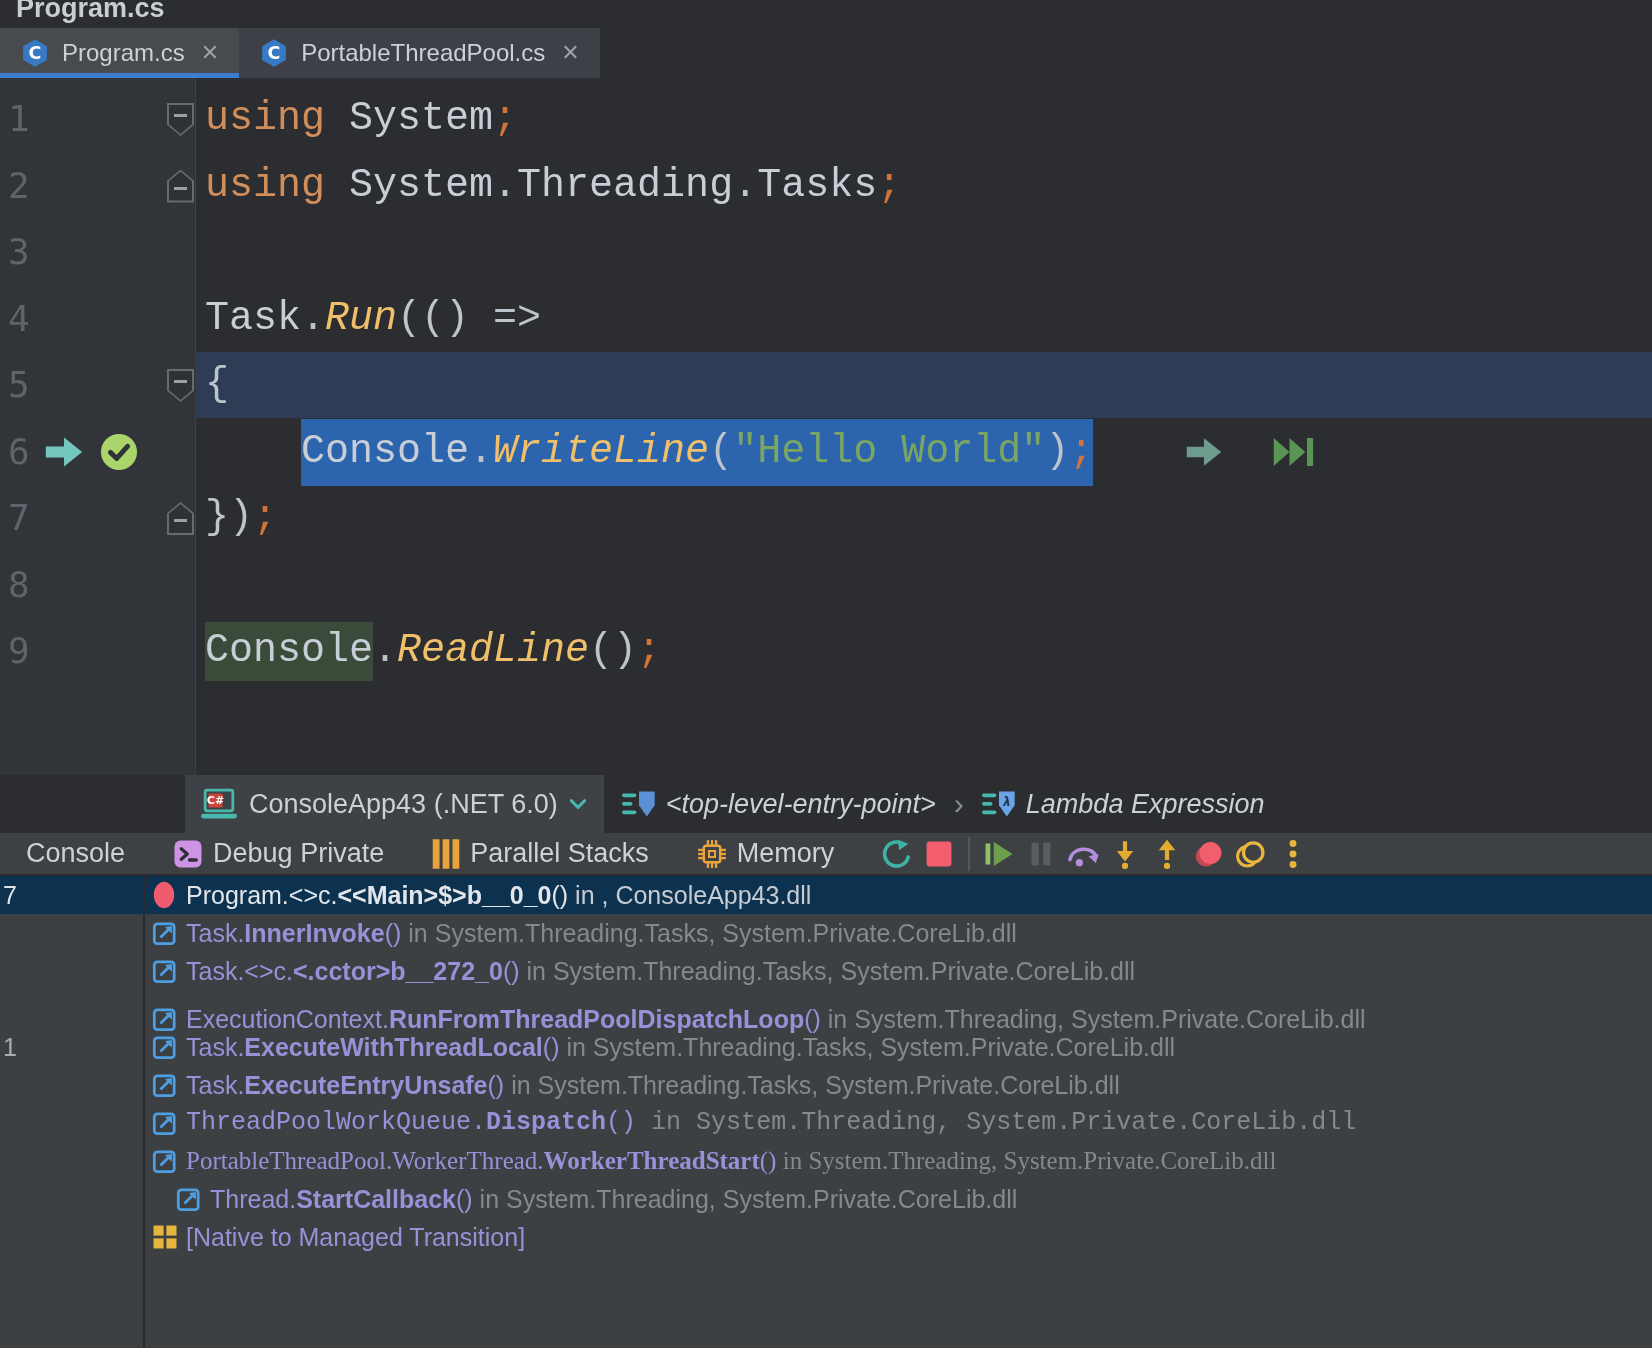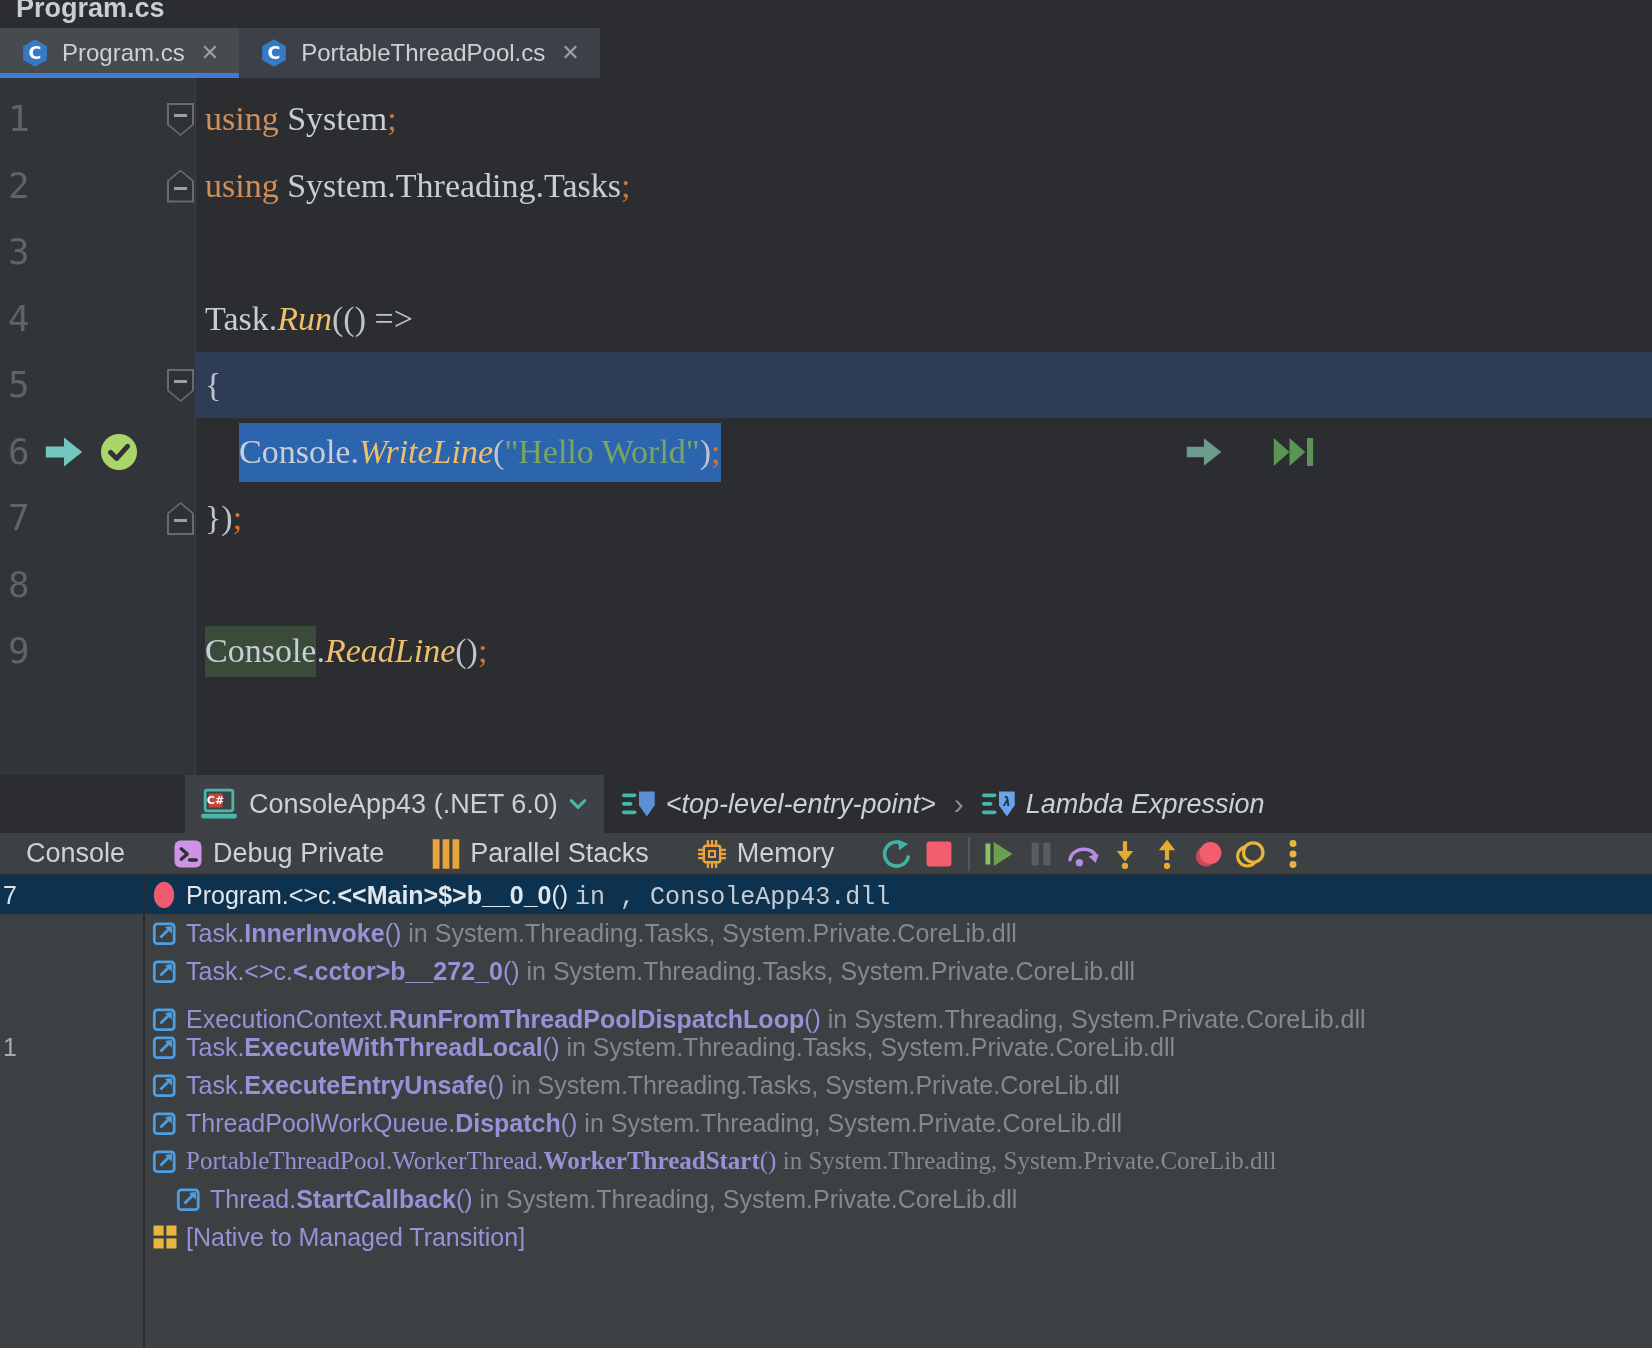--- a/index.html
+++ b/index.html
@@ -17,21 +17,21 @@
   .tab.active{background:#474b4f;}
   .tab.active::after{content:"";position:absolute;left:0;right:0;bottom:0;height:5px;background:#3c7dd2;}
   .tab .tlabel{font-size:24px;color:#ccd1d6;margin-left:12px;}
   .tab .tclose{font-size:22px;color:#9aa0a6;margin-left:16px;}
   
   .editor{position:absolute;left:0;top:78px;width:1652px;height:697px;background:#2b2d30;overflow:hidden;}
   .gutter-bg{position:absolute;left:0;top:0;width:195px;height:100%;background:#313438;border-right:1px solid #3e4245;}
   .eline{position:absolute;left:0;width:1652px;height:66px;}
   .exec-band{position:absolute;left:195px;right:0;top:0;height:66px;background:#2e3c55;}
   .lnum{position:absolute;left:8px;top:0;width:40px;line-height:66px;font-family:"DejaVu Sans Mono",monospace;font-size:36px;color:#5f646a;}
-  .code{position:absolute;left:205px;top:0;line-height:66px;font-family:Liberation Serif, serif;font-size:34px;white-space:pre;color:#bec4cb;}
+  .code{position:absolute;left:205px;top:0;line-height:66px;font-family:Liberation Mono, monospace;font-size:40px;white-space:pre;color:#bec4cb;}
   .tk-kw{color:#cf8e5a;}
   .tk-id{color:#c7ced6;}
   .tk-pun{color:#bec4cb;}
   .tk-meth{color:#efbf6a;font-style:italic;}
   .tk-str{color:#6f9b5c;}
   .tk-semi{color:#d0743a;}
   .w-sel{background:#2d64ae;padding:10px 0 12px;}
   .w-sel .tk-str{color:#79a763;}
   .w-hl{background:#3a4b3a;padding:6px 0 8px;}
   .caret{display:inline-block;width:3px;height:48px;background:#ccd5de;vertical-align:-10px;margin-right:-3px;}
@@ -64,21 +64,21 @@
   .dbtn{display:flex;align-items:center;justify-content:center;width:42px;height:38px;}
   .ddiv{width:2px;height:34px;background:#55585b;margin:0 8px;}
   
   .frames{position:absolute;left:0;top:876px;width:1652px;height:472px;background:#3d4043;overflow:hidden;}
   .frow{position:absolute;left:0;width:1652px;height:38px;font-size:25px;color:#9a90d8;}
   .frow.selected{background:#0d324f;color:#e2e6ea;}
   .frow .ficon{position:absolute;left:152px;top:50%;transform:translateY(-50%);display:flex;}
   .frow .ftext{position:absolute;left:186px;top:0;line-height:38px;white-space:nowrap;}
   .frow .fmeth{font-weight:bold;}
   .frow .floc{color:#85888c;}
-  .frow.selected .floc{color:#c6ccd2;font-family:Liberation Mono, monospace;}
+  .frow.selected .floc{color:#c6ccd2;}
   .fgut{position:absolute;left:3px;width:30px;line-height:38px;font-size:25px;color:#a8acb0;}
   .fgut.em{color:#dfe3e7;}
   .fvline{position:absolute;left:143px;top:0;bottom:0;width:2px;background:#292b2e;}
 </style>
 </head>
 <body>
 
 <div class="window-title">
   <span>Program.cs</span>
 </div>
@@ -425,21 +425,21 @@
       <span class="ficon">
         <svg width="26" height="26" viewBox="0 0 17 17">
           <rect x="1.5" y="2.5" width="13" height="13" rx="2" fill="none" stroke="#4e9ee3" stroke-width="1.8"></rect>
           <line x1="5.5" y1="11.5" x2="11" y2="6" stroke="#3d4043" stroke-width="5"></line>
           <line x1="5.5" y1="11.5" x2="11" y2="6" stroke="#4e9ee3" stroke-width="1.8"></line>
           <polygon points="13,4 13,9 8.5,4.5" fill="#4e9ee3"></polygon>
         </svg>
       </span>
       <span class="ftext"><span class="fns">Task.</span><span class="fmeth">ExecuteEntryUnsafe</span><span class="fsuf">() </span><span class="floc">in System.Threading.Tasks, System.Private.CoreLib.dll</span></span>
     </div>
-    <div class="frow" style="top: 228px;">
+    <div class="frow" style="top: 228px; font-family: Liberation Mono, monospace;">
       <span class="ficon">
         <svg width="26" height="26" viewBox="0 0 17 17">
           <rect x="1.5" y="2.5" width="13" height="13" rx="2" fill="none" stroke="#4e9ee3" stroke-width="1.8"></rect>
           <line x1="5.5" y1="11.5" x2="11" y2="6" stroke="#3d4043" stroke-width="5"></line>
           <line x1="5.5" y1="11.5" x2="11" y2="6" stroke="#4e9ee3" stroke-width="1.8"></line>
           <polygon points="13,4 13,9 8.5,4.5" fill="#4e9ee3"></polygon>
         </svg>
       </span>
       <span class="ftext"><span class="fns">ThreadPoolWorkQueue.</span><span class="fmeth">Dispatch</span><span class="fsuf">() </span><span class="floc">in System.Threading, System.Private.CoreLib.dll</span></span>
     </div>

